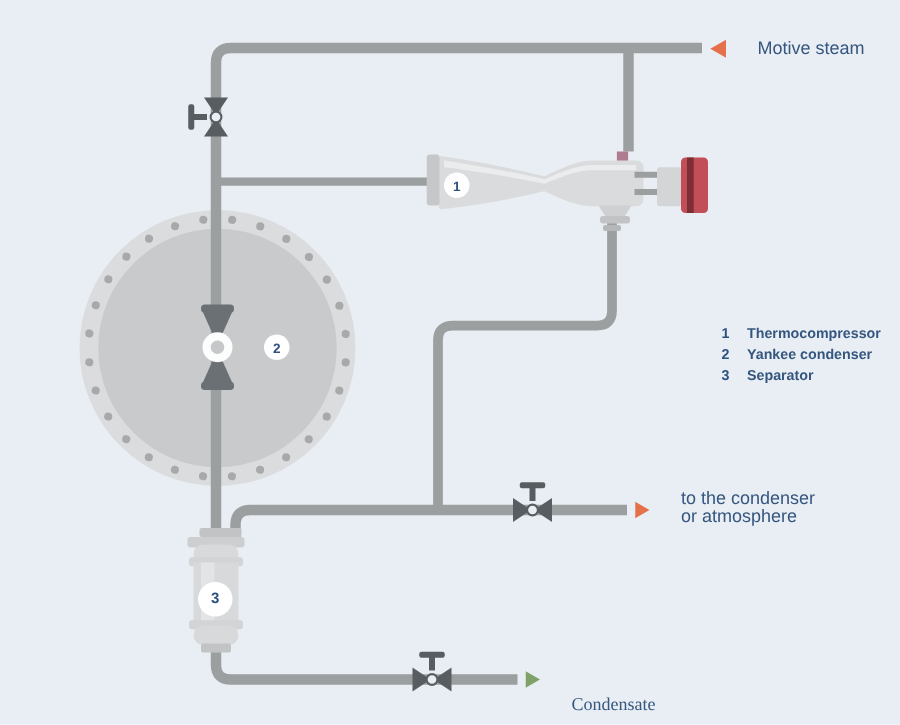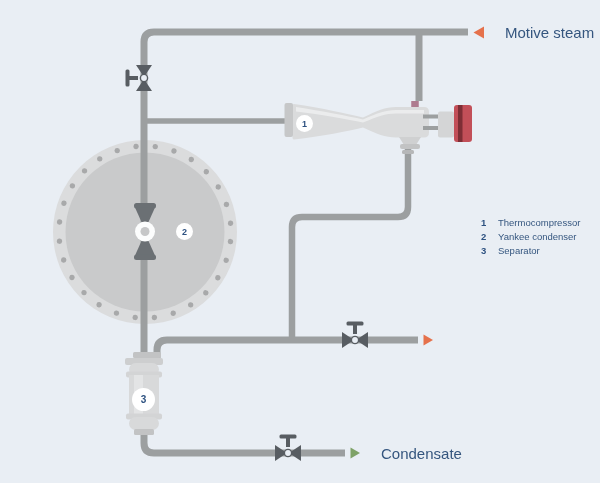--- a/index.html
+++ b/index.html
@@ -3,42 +3,42 @@
 <meta charset="utf-8">
 <style>
   html,body{margin:0;padding:0;}
   .stage{
     position:relative; width:600px; height:483px;
     background:#e9eef4; overflow:hidden;
     font-family:"Liberation Sans", sans-serif;
   }
   .stage svg{position:absolute;left:0;top:0;}
   .lbl{
-    position:absolute; color:#35567f; font-size:15px; line-height:11.5px;
+    position:absolute; color:#35567f; font-size:12px; line-height:11.5px;
     white-space:nowrap;
     padding-left:16px;
   }
   .badge{
     position:absolute; background:#ffffff; border-radius:50%;
     display:flex; align-items:center; justify-content:center;
     color:#2d5180; font-weight:bold;
   }
   .badge.b1{left:296px;top:115px;width:17px;height:17px;font-size:9px;}
   .badge.b2{left:176px;top:223px;width:17px;height:17px;font-size:9px;}
   .badge.b3{left:132px;top:388px;width:23px;height:23px;font-size:10px;}
   .legend{
     position:absolute; left:481px; top:217px;
     display:flex; flex-direction:column; gap:3px;
   }
   .legend .row{display:flex; align-items:baseline;}
   .legend .num{
     color:#2d5180; font-weight:bold; font-size:9.5px; width:11px;
     margin-right:6px;
   }
-  .legend .txt{color:#35567f; font-size:9.5px;}
+  .legend .txt{color:#35567f; font-size:9.5px;font-weight:bold;}
 </style>
 </head>
 <body>
 
 <div class="stage">
 
   <svg width="600" height="483" viewBox="0 0 600 483">
 
     <g>
       <circle cx="145" cy="232" r="92" fill="#dbdcdd"></circle>
@@ -116,22 +116,26 @@
     <use href="#valve" transform="translate(355,340)"></use>
     <use href="#valve" transform="translate(288,453)"></use>
 
     <polygon points="484,26.5 484,38.5 473.5,32.5" fill="#e5714b"></polygon>
     <polygon points="423.5,334.5 423.5,345.5 433,340" fill="#e5714b"></polygon>
     <polygon points="350.5,447.5 350.5,458.5 360,453" fill="#7ea267"></polygon>
   </svg>
 
   <div class="lbl" style="left:489px;top:27px;">Motive steam</div>
 
+  <div class="lbl" style="left:438px;top:327px;">
+    <div>to the condenser</div>
+    <div>or atmosphere</div>
+  </div>
 
-  <div class="lbl" style="left:365px;top:448px;">Condensate</div>
+  <div class="lbl" style="left:365px;top:464px;font-family:Liberation Serif, serif;">Condensate</div>
 
   <div class="badge b1">1</div>
   <div class="badge b2">2</div>
   <div class="badge b3">3</div>
 
   <div class="legend">
     <div class="row">
       <span class="num">1</span>
       <span class="txt">Thermocompressor</span>
     </div>

